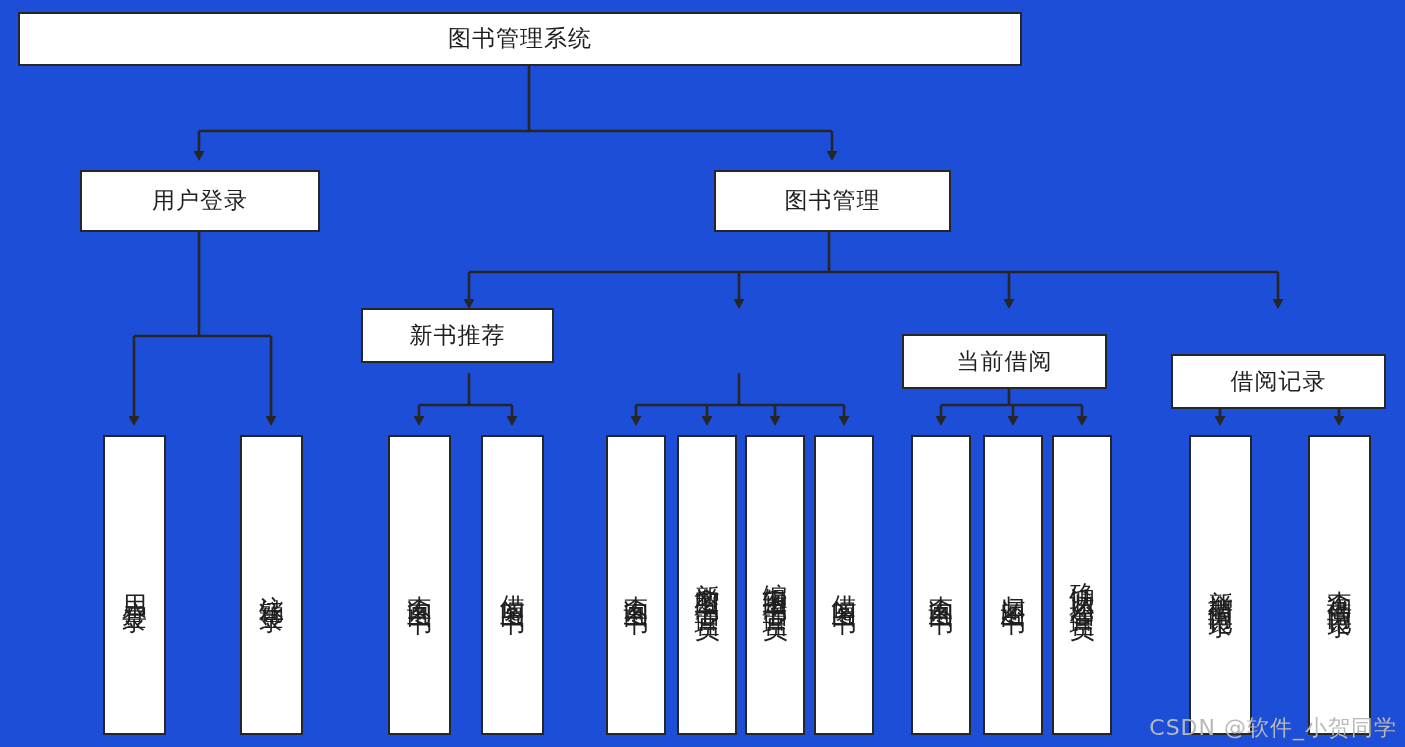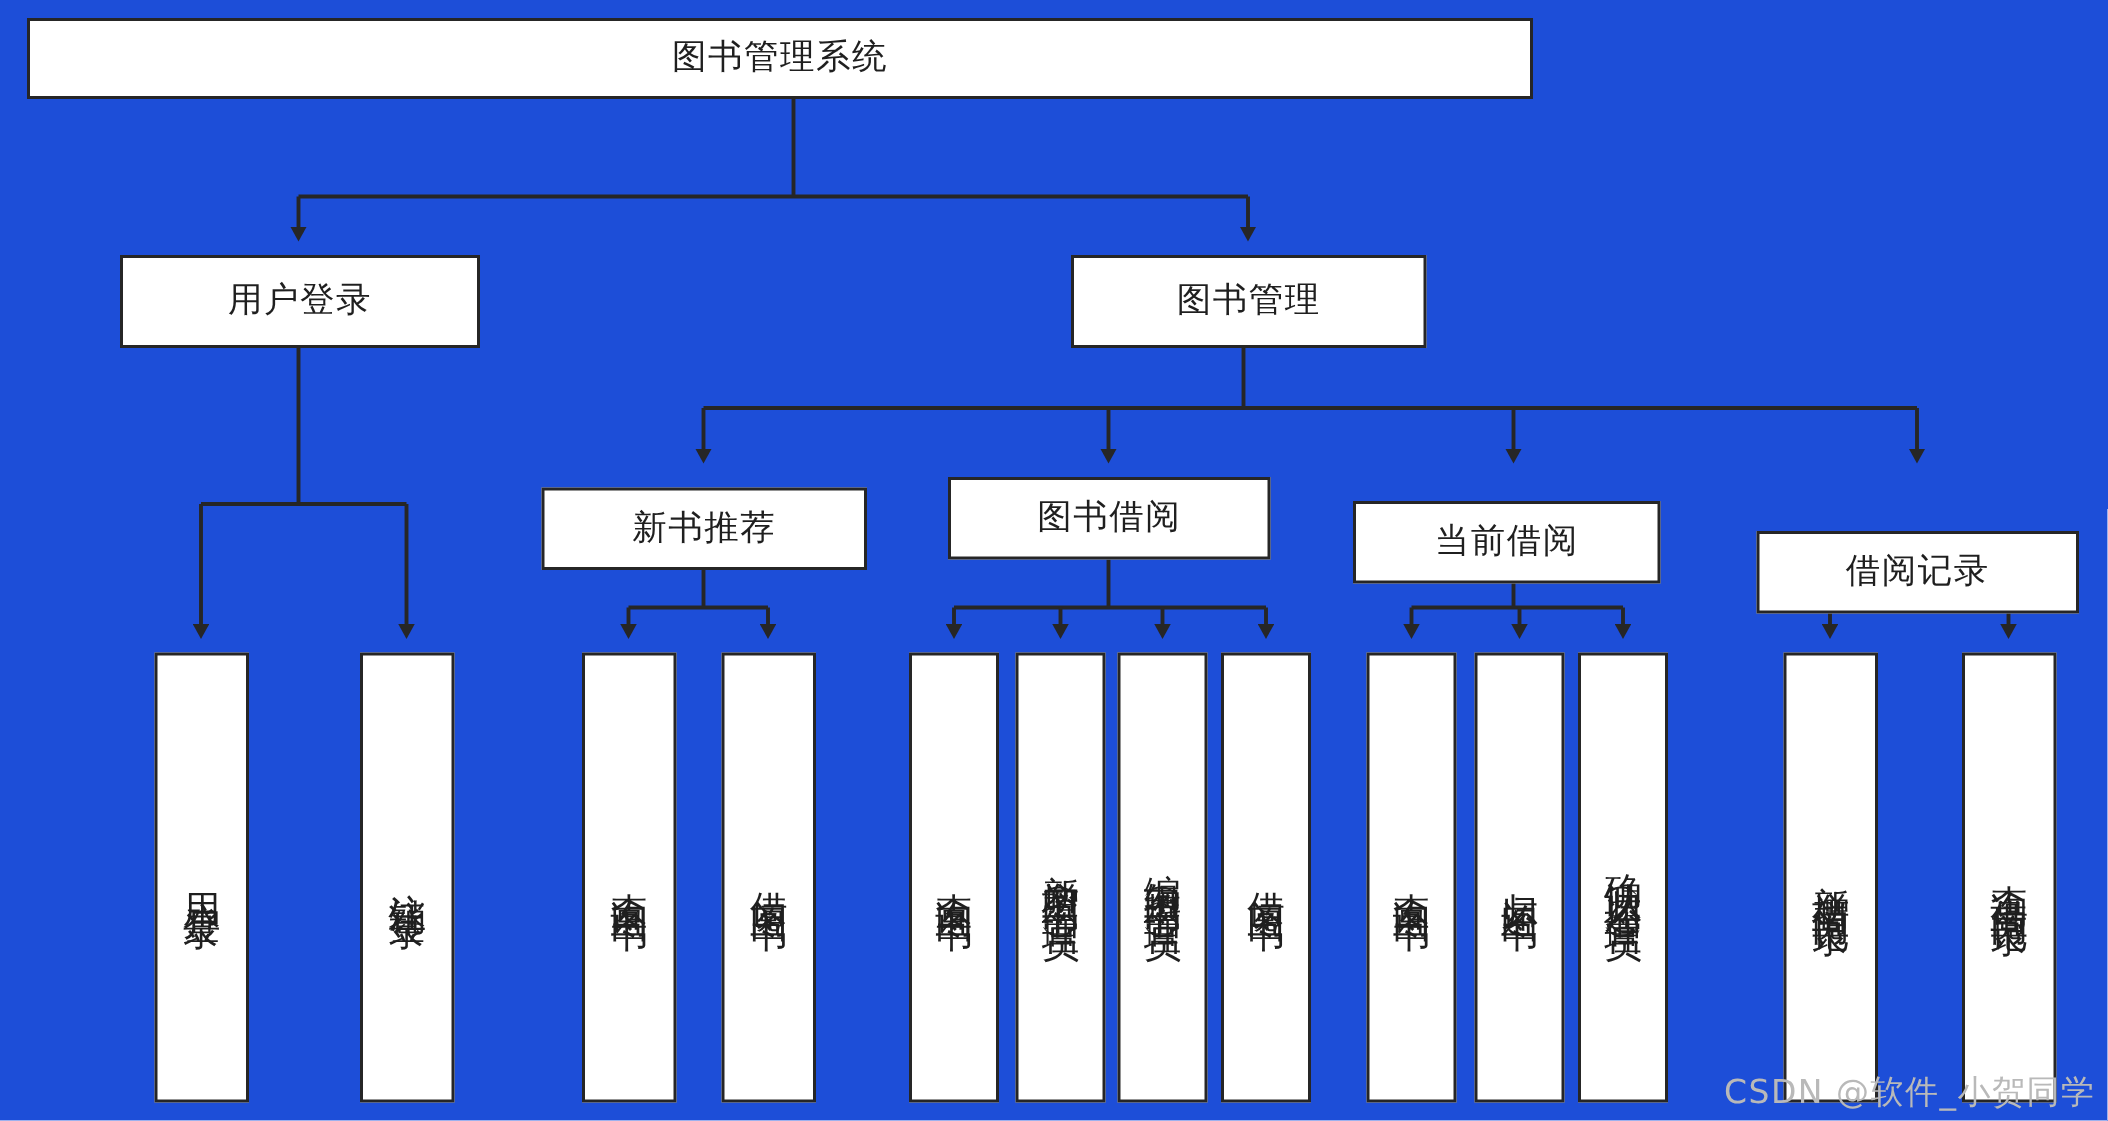--- a/index.html
+++ b/index.html
@@ -127,25 +127,22 @@
     <span class="lbl">图书管理系统</span>
   </div>
 
   <div class="node h-node" style="left:80px;top:170px;width:240px;height:62px;">
     <span class="lbl">用户登录</span>
   </div>
   <div class="node h-node" style="left:714px;top:170px;width:237px;height:62px;">
     <span class="lbl">图书管理</span>
   </div>
 
-  <div class="node h-node" style="left:361px;top:325px;width:217px;height:55px;">
+  <div class="node h-node" style="left:361px;top:308px;width:193px;height:55px;">
     <span class="lbl">新书推荐</span>
-  </div>
-  <div class="node h-node" style="left:632px;top:318px;width:215px;height:55px;">
-    <span class="lbl">图书借阅</span>
   </div>
   <div class="node h-node" style="left:902px;top:334px;width:205px;height:55px;">
     <span class="lbl">当前借阅</span>
   </div>
   <div class="node h-node" style="left:1171px;top:318px;width:215px;height:55px;margin-top:36px;">
     <span class="lbl">借阅记录</span>
   </div>
 
   <div class="node v-node" style="left:103px;top:435px;width:63px;height:300px;">
     <span class="lbl">用户登录</span>

